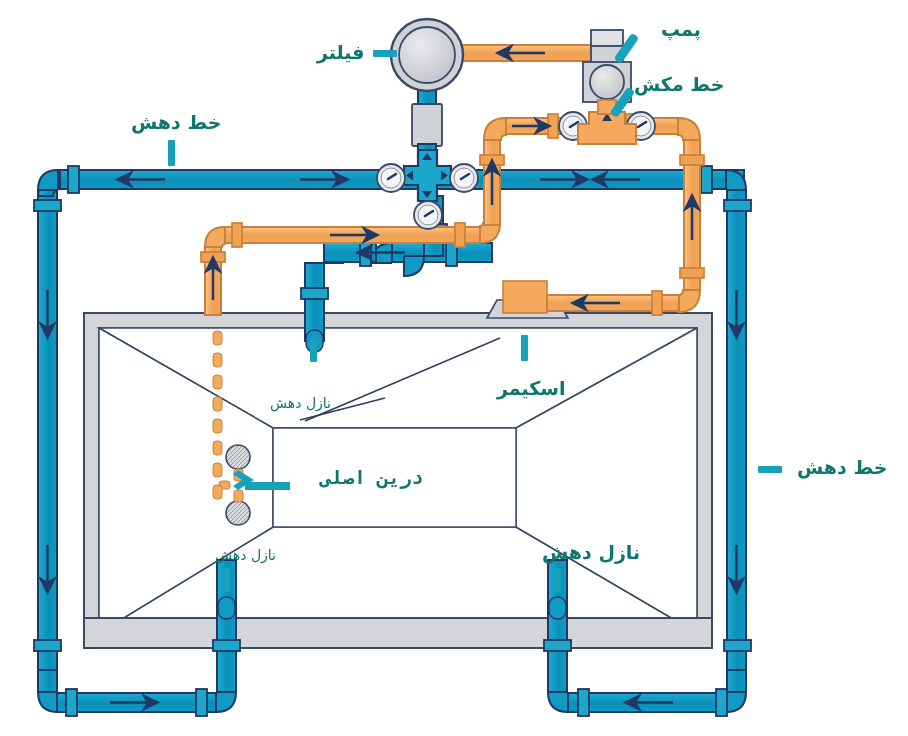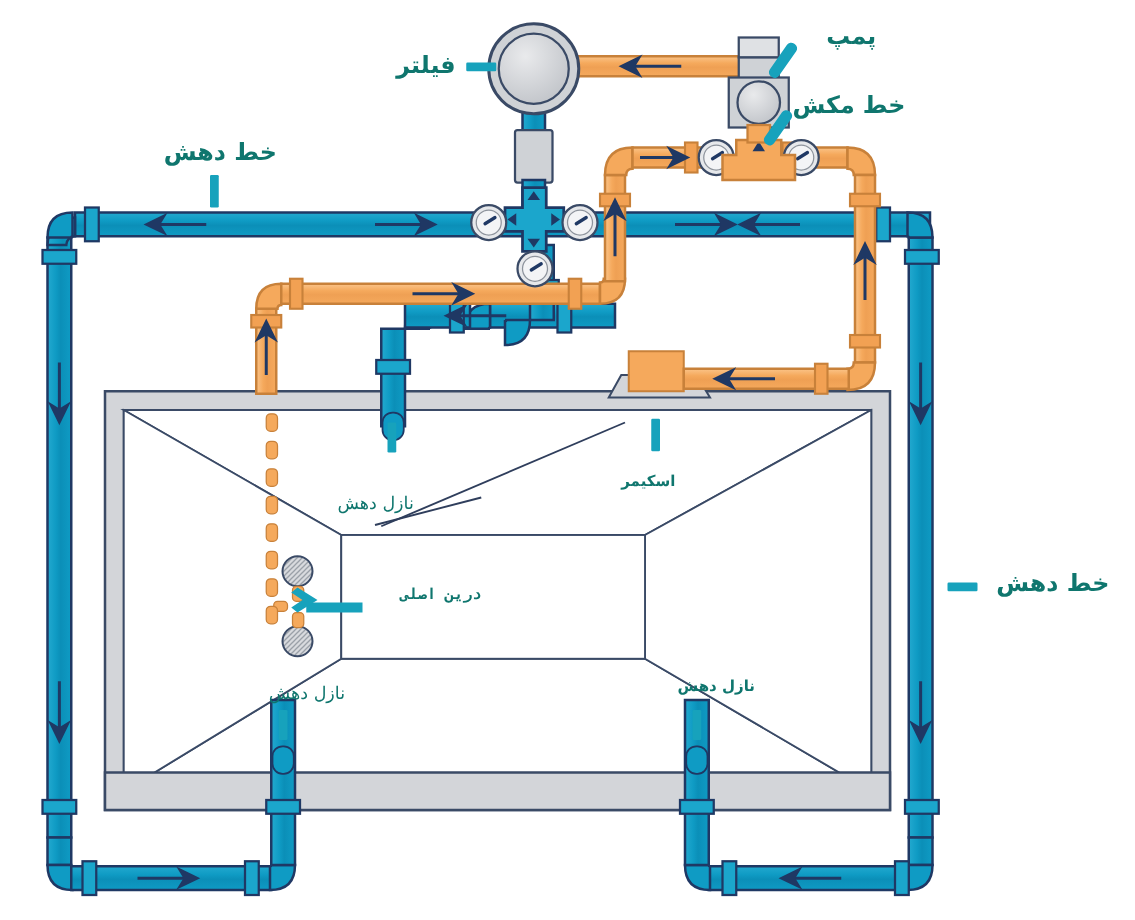--- a/index.html
+++ b/index.html
@@ -4,21 +4,21 @@
 <style>
   html,body{margin:0;padding:0;background:#ffffff;}
   body{width:908px;height:736px;overflow:hidden;
        font-family:"DejaVu Sans","Liberation Sans",sans-serif;}
   #stage{position:relative;width:908px;height:736px;background:#fff;}
   svg#diagram{position:absolute;inset:0;width:908px;height:736px;display:block;}
   .lbl{position:absolute;white-space:nowrap;direction:rtl;
        font-family:"DejaVu Sans","Liberation Sans",sans-serif;
        color:#0f766e;line-height:1;}
   .lbl-lg{font-size:19px;font-weight:700;}
-  .lbl-md{font-size:12px;font-weight:700;}
+  .lbl-md{font-size:19px;font-weight:700;}
   .lbl-sm{font-size:14px;font-weight:400;}
 </style>
 </head>
 <body>
 
 <div id="stage">
 
 <svg id="diagram" viewBox="0 0 908 736">
   <defs>
 

